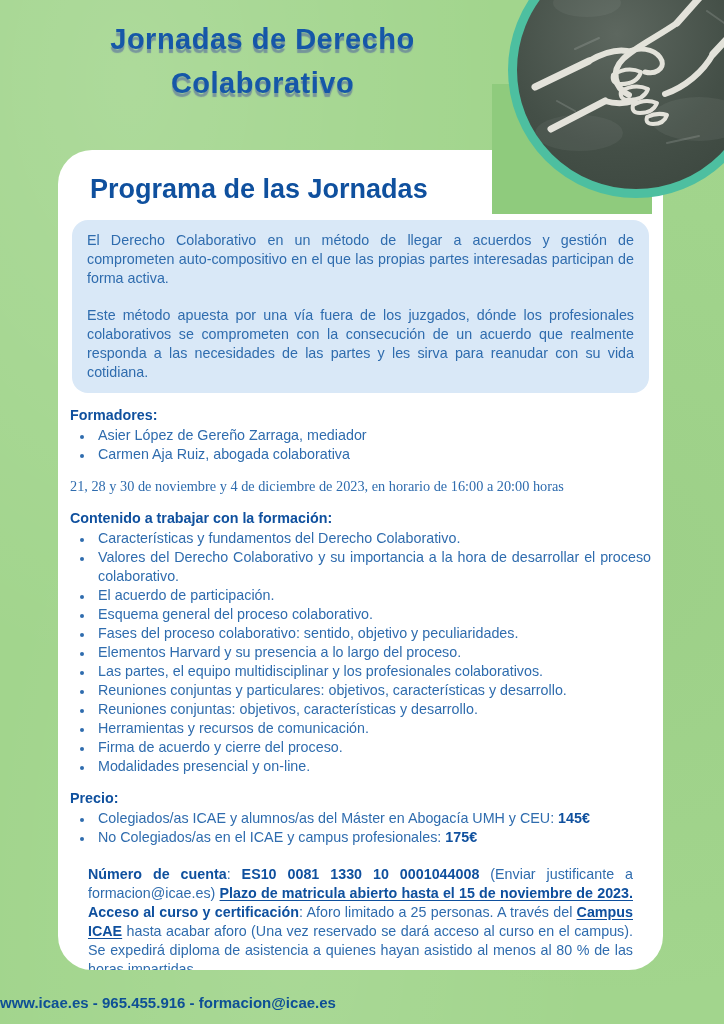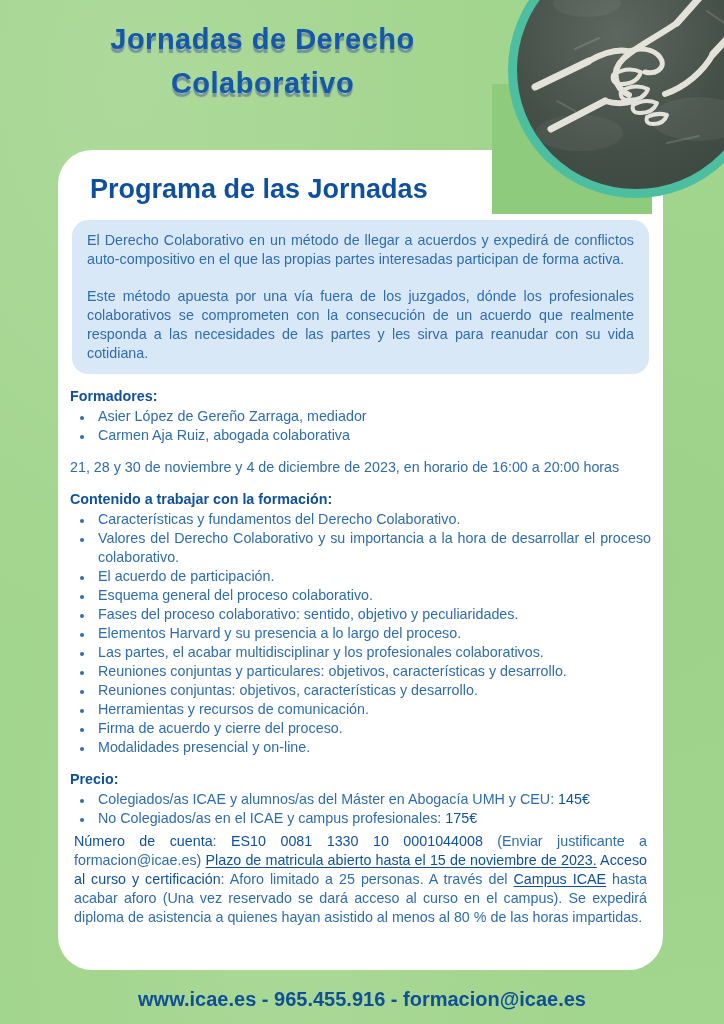--- a/index.html
+++ b/index.html
@@ -56,29 +56,29 @@
     padding:11px 15px;margin:0 2px;
     text-align:justify;
   }
   .intro p{margin:0;}
   .intro p + p{margin-top:18px;}
   section{margin-top:13px;}
   .label{font-weight:bold;color:#0f509e;}
   ul{margin:1px 0 0;padding-left:24px;list-style:disc;}
   li{padding-left:4px;text-align:justify;}
   li::marker{color:#2f6cae;font-size:0.85em;}
-  .just{text-align:justify;margin:0;}
-  .numero{margin:4px;text-align:justify;}
-  .b{font-weight:normal;color:#0f509e;}
+  .just{text-align:justify;margin:0;font-family:Liberation Serif, serif;}
+  .numero{margin:18px;text-align:justify;}
+  .b{font-weight:bold;color:#0f509e;}
   .u{text-decoration:underline;text-underline-offset:2px;}
 
   
   .footer{
     position:absolute;left:0;right:0;bottom:13px;z-index:4;
-    text-align:center;font-size:20px;font-weight:bold;color:#0e4f95;
+    font-size:15px;font-weight:bold;color:#0e4f95;
   }
 </style>
 </head>
 <body>
 
 <div class="page">
 
   <h1 class="title">
     <span>Jornadas de Derecho</span><br>
     <span>Colaborativo</span>
@@ -123,21 +123,21 @@
         <path d="M130 166 q10 -5 20 -2 q-3 9 -14 9 q-8 0 -6 -7 z" stroke-width="4"></path>
       </g>
     </svg>
   </div>
 
   <main class="card">
 
     <h2>Programa de las Jornadas</h2>
 
     <div class="intro">
-      <p>El Derecho Colaborativo en un método de llegar a acuerdos y expedirá de conflictos auto-compositivo en el que las propias partes interesadas participan de forma activa.</p>
+      <p>El Derecho Colaborativo en un método de llegar a acuerdos y gestión de comprometen auto-compositivo en el que las propias partes interesadas participan de forma activa.</p>
       <p>Este método apuesta por una vía fuera de los juzgados, dónde los profesionales colaborativos se comprometen con la consecución de un acuerdo que realmente responda a las necesidades de las partes y les sirva para reanudar con su vida cotidiana.</p>
     </div>
 
     <section>
       <div class="label">Formadores:</div>
       <ul>
           <li>Asier López de Gereño Zarraga, mediador</li>
           <li>Carmen Aja Ruiz, abogada colaborativa</li>
         </ul>
     </section>
@@ -148,21 +148,21 @@
 
     <section>
       <div class="label">Contenido a trabajar con la formación:</div>
       <ul>
           <li>Características y fundamentos del Derecho Colaborativo.</li>
           <li>Valores del Derecho Colaborativo y su importancia a la hora de desarrollar el proceso colaborativo.</li>
           <li>El acuerdo de participación.</li>
           <li>Esquema general del proceso colaborativo.</li>
           <li>Fases del proceso colaborativo: sentido, objetivo y peculiaridades.</li>
           <li>Elementos Harvard y su presencia a lo largo del proceso.</li>
-          <li>Las partes, el acabar multidisciplinar y los profesionales colaborativos.</li>
+          <li>Las partes, el equipo multidisciplinar y los profesionales colaborativos.</li>
           <li>Reuniones conjuntas y particulares: objetivos, características y desarrollo.</li>
           <li>Reuniones conjuntas: objetivos, características y desarrollo.</li>
           <li>Herramientas y recursos de comunicación.</li>
           <li>Firma de acuerdo y cierre del proceso.</li>
           <li>Modalidades presencial y on-line.</li>
         </ul>
     </section>
 
     <section>
       <div class="label">Precio:</div>

